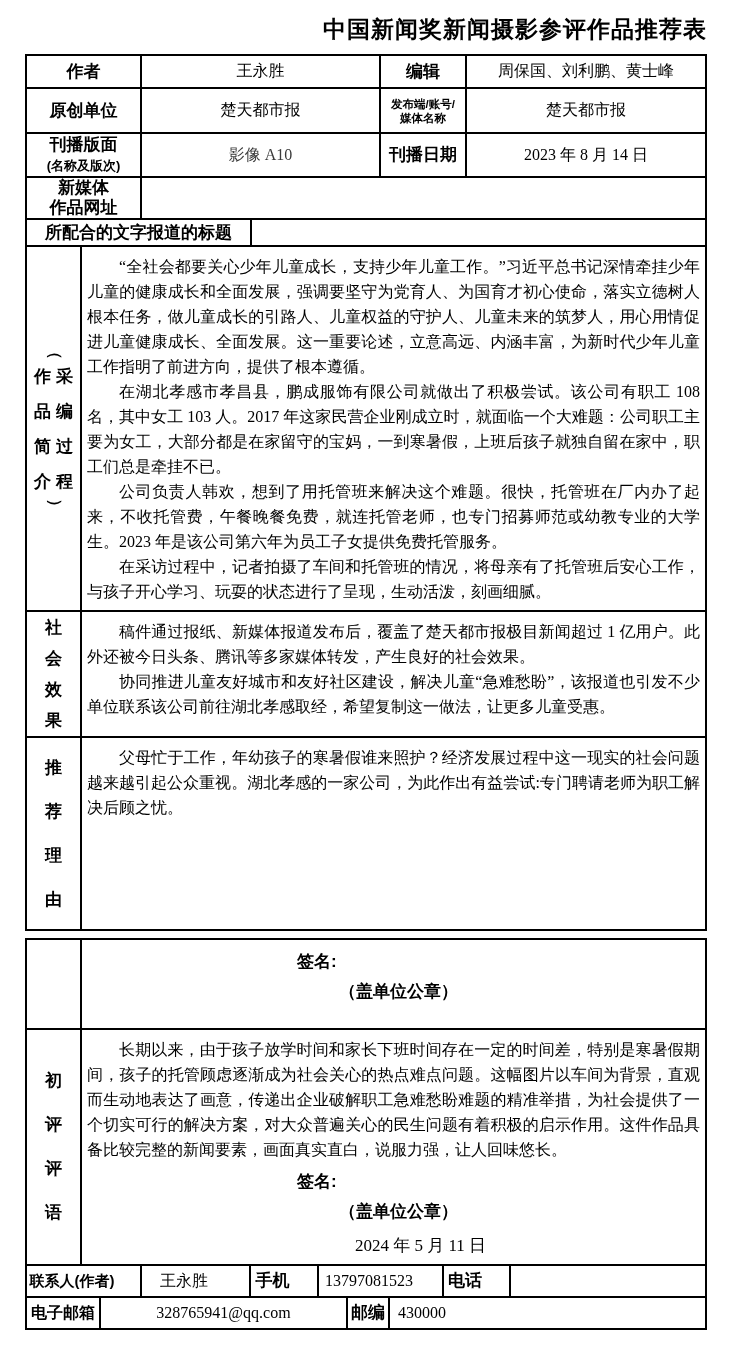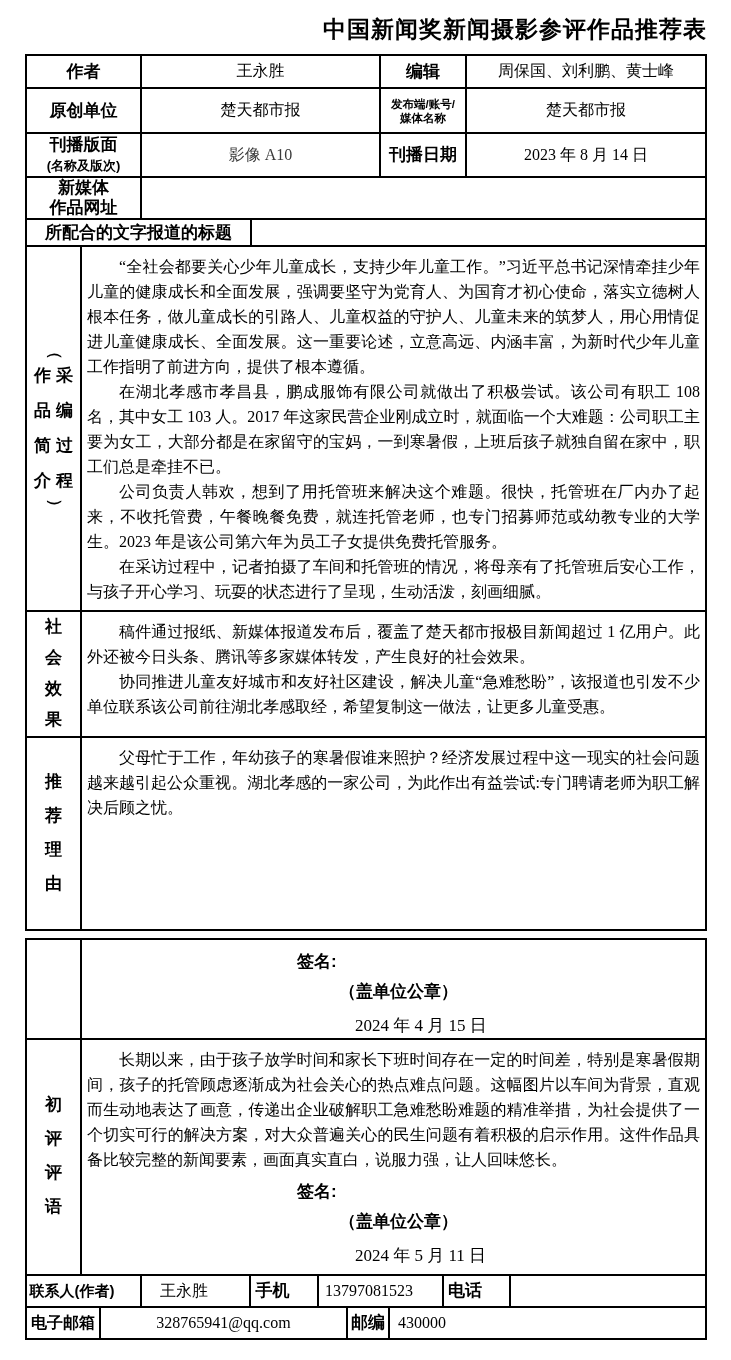--- a/index.html
+++ b/index.html
@@ -59,25 +59,25 @@
   }
   .cell.txt p{
     margin:0;text-indent:2em;font-size:16px;line-height:25px;
   }
   
   .pre{white-space:pre;}
   .uline{white-space:pre;border-bottom:2px solid #000;padding-bottom:1px;}
   
   .vwrap{flex-direction:column;}
   .vtext{
-    font-family:Liberation Mono, monospace;
+    font-family:Liberation Serif, serif;
     font-weight:bold;font-size:17px;width:19px;
     word-break:break-all;text-align:center;
   }
-  .lh30{line-height:31px;} .lh34{line-height:34px;} .lh35{line-height:35px;}
+  .lh30{line-height:31px;} .lh34{line-height:44px;} .lh35{line-height:35px;}
   .vcols{display:flex;gap:3px;justify-content:center;}
   .vbracket{
     display:block;height:15px;line-height:13px;text-align:center;
     font-weight:bold;font-size:16px;
     transform:rotate(90deg);
     font-family:"Liberation Sans","DejaVu Sans",sans-serif;
   }
   
   .sigblock{width:100%;box-sizing:border-box;padding:10px 0 0 215px;text-align:left;}
   .sig-name{
@@ -190,21 +190,20 @@
   </div>
 
   <div class="tbl tbl2">
 
     <div class="row h-sig">
       <div class="cell c-s"></div>
       <div class="cell c-f colblock">
         <div class="sigblock">
           <p class="sig-name">签名:</p>
           <p class="sig-seal">（盖单位公章）</p>
-          <p class="sig-date">2024 年 4 月 15 日</p>
         </div>
       </div>
     </div>
 
     <div class="row h-review">
       <div class="cell c-s">
         <span class="vtext lh34">初评评语</span>
       </div>
       <div class="cell c-f colblock">
         <div class="review-text">

